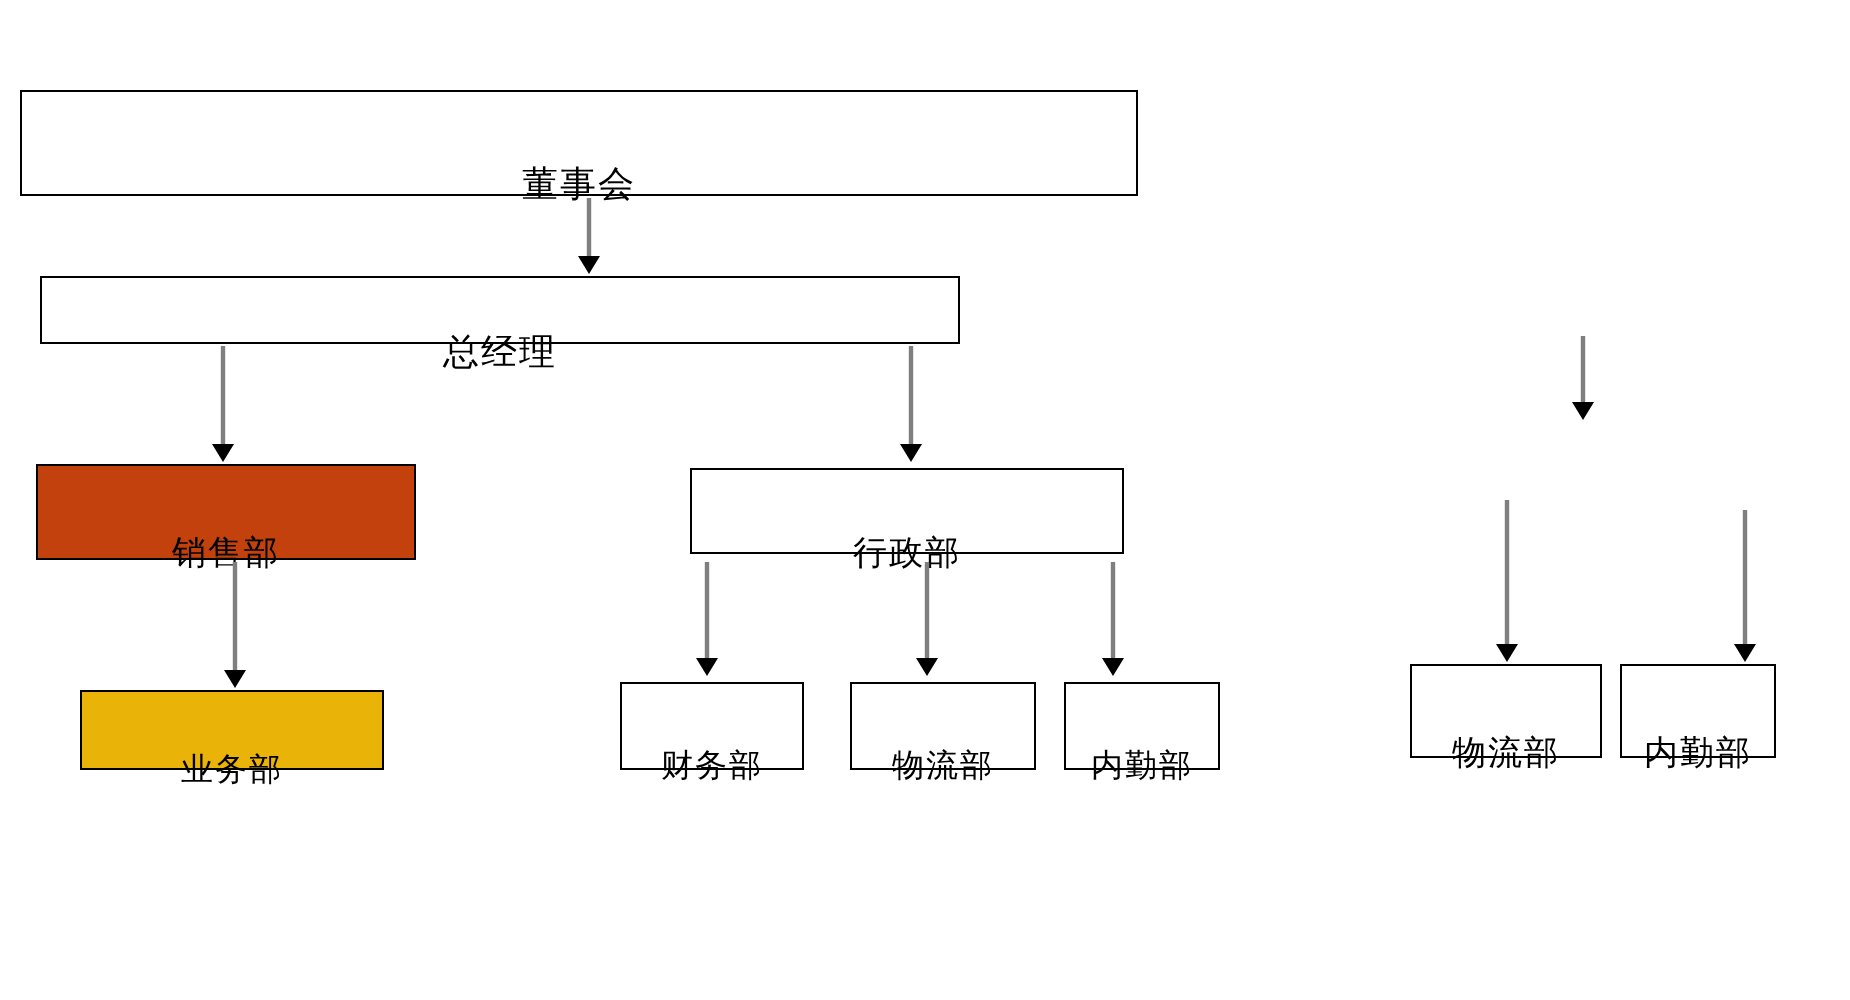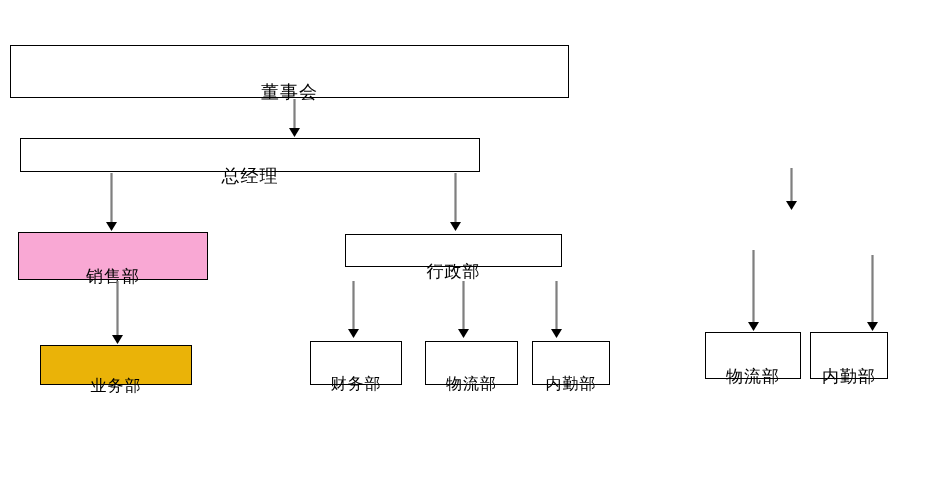--- a/index.html
+++ b/index.html
@@ -49,24 +49,24 @@
 <body>
 
 <div id="canvas">
   <div id="nodes-layer">
       <div class="node n-xl" style="left: 10px; top: 45px; width: 559px; height: 53px; border-color: rgb(0, 0, 0); background: rgb(255, 255, 255);">
         <span class="node-label" style="color: rgb(0, 0, 0);">董事会</span>
       </div>
       <div class="node n-xl" style="left: 20px; top: 138px; width: 460px; height: 34px; border-color: rgb(0, 0, 0); background: rgb(255, 255, 255);">
         <span class="node-label" style="color: rgb(0, 0, 0);">总经理</span>
       </div>
-      <div class="node n-lg" style="left: 18px; top: 232px; width: 190px; height: 48px; border-color: rgb(0, 0, 0); background: #f9a8d4;">
+      <div class="node n-lg" style="left: 18px; top: 232px; width: 190px; height: 48px; border-color: rgb(0, 0, 0); background: #c2410c;">
         <span class="node-label" style="color: rgb(0, 0, 0);">销售部</span>
       </div>
-      <div class="node n-lg" style="left: 345px; top: 234px; width: 217px; height: 33px; border-color: rgb(0, 0, 0); background: rgb(255, 255, 255);">
+      <div class="node n-lg" style="left: 345px; top: 234px; width: 217px; height: 43px; border-color: rgb(0, 0, 0); background: rgb(255, 255, 255);">
         <span class="node-label" style="color: rgb(0, 0, 0);">行政部</span>
       </div>
       <div class="node n-md" style="left: 40px; top: 345px; width: 152px; height: 40px; border-color: rgb(0, 0, 0); background: #eab308;">
         <span class="node-label" style="color: rgb(0, 0, 0);">业务部</span>
       </div>
       <div class="node n-md" style="left: 310px; top: 341px; width: 92px; height: 44px; border-color: rgb(0, 0, 0); background: rgb(255, 255, 255);">
         <span class="node-label" style="color: rgb(0, 0, 0);">财务部</span>
       </div>
       <div class="node n-md" style="left: 425px; top: 341px; width: 93px; height: 44px; border-color: rgb(0, 0, 0); background: rgb(255, 255, 255);">
         <span class="node-label" style="color: rgb(0, 0, 0);">物流部</span>

